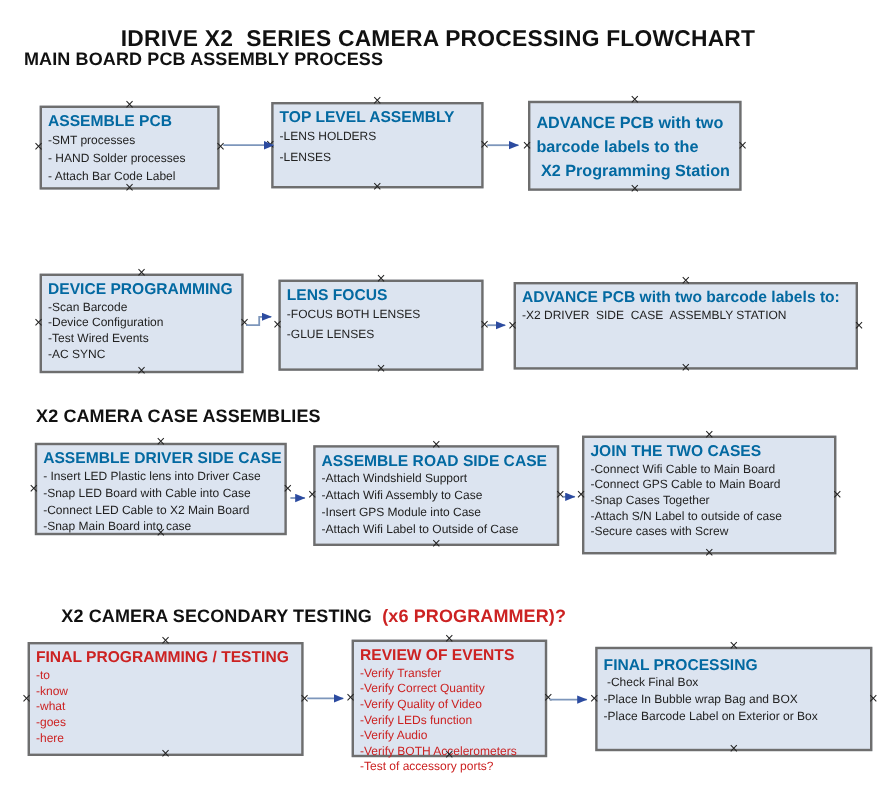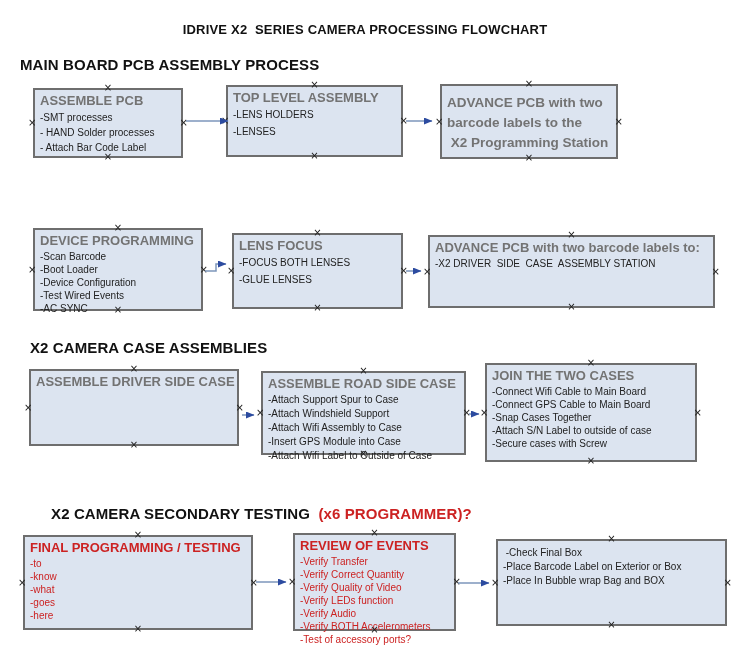--- a/index.html
+++ b/index.html
@@ -5,34 +5,34 @@
   html,body{margin:0;padding:0;background:#ffffff;}
   #canvas{
     position:relative;
     width:747px;height:662px;
     background:#ffffff;
     font-family:"Liberation Sans", sans-serif;
     overflow:hidden;
   }
   .page-title{
     position:absolute;left:0;top:22px;width:730px;
-    text-align:center;font-size:13px;font-weight:bold;color:#111;
+    text-align:center;font-size:19px;font-weight:bold;color:#111;
     white-space:pre;letter-spacing:0.2px;
   }
   .sec-heading{
     position:absolute;font-size:15px;font-weight:bold;color:#111;
     white-space:pre;letter-spacing:0.1px;
   }
   .sec-heading .red-part{color:#cc2222;}
   .box{
     position:absolute;background:#dce4f0;border:2px solid #6e6e6e;
     box-sizing:border-box;padding:3px 4px 0 5px;
   }
   .box-title{
-    font-size:13px;font-weight:bold;color:#737373;line-height:16px;
+    font-size:13px;font-weight:bold;color:#0369a1;line-height:16px;
     white-space:pre;margin-bottom:1px;
   }
   .box.red .box-title, .box.red .box-item{color:#cc2222;}
   .box-item{
     font-size:10px;color:#222;line-height:14px;white-space:pre;
   }
   .box.lh13 .box-item{line-height:13px;}
   .box.lh15 .box-item{line-height:15px;}
   .box.lh16 .box-item{line-height:16.5px;}
   .box.bigtitle .box-title{font-size:13.5px;line-height:20px;}
@@ -46,21 +46,21 @@
   .handle.hr{right:-7px;top:50%;transform:translateY(-50%);}
   #arrow-layer{position:absolute;left:0;top:0;pointer-events:none;}
 </style>
 </head>
 <body>
 
 <div id="canvas">
 
   <div class="page-title">IDRIVE X2  SERIES CAMERA PROCESSING FLOWCHART</div>
 
-  <div class="sec-heading" style="left:20px;top:56px">MAIN BOARD PCB ASSEMBLY PROCESS</div>
+  <div class="sec-heading" style="left:20px;top:41px">MAIN BOARD PCB ASSEMBLY PROCESS</div>
   <div class="sec-heading" style="left:30px;top:339px">X2 CAMERA CASE ASSEMBLIES</div>
   <div class="sec-heading" style="left:34px;top:488px">
     <span>X2 CAMERA SECONDARY TESTING </span><span class="red-part"> (x6 PROGRAMMER)?</span>
   </div>
 
   <div class="box lh15" style="left:33px;top:88px;width:150px;height:70px">
     <div class="box-title">ASSEMBLE PCB</div>
     <div>
         <div class="box-item">-SMT processes</div>
         <div class="box-item">- HAND Solder processes</div>
@@ -89,21 +89,20 @@
   <span class="handle ht">×</span>
       <span class="handle hb">×</span>
       <span class="handle hl">×</span>
       <span class="handle hr">×</span>
     </div>
 
   <div class="box lh13" style="left:33px;top:228px;width:170px;height:83px">
     <div class="box-title">DEVICE PROGRAMMING</div>
     <div>
         <div class="box-item">-Scan Barcode</div>
-        <div class="box-item">-Boot Loader</div>
         <div class="box-item">-Device Configuration</div>
         <div class="box-item">-Test Wired Events</div>
         <div class="box-item">-AC SYNC</div>
       </div>
   <span class="handle ht">×</span>
       <span class="handle hb">×</span>
       <span class="handle hl">×</span>
       <span class="handle hr">×</span>
     </div>
   <div class="box lh16" style="left:232px;top:233px;width:171px;height:76px">
@@ -123,29 +122,34 @@
         <div class="box-item">-X2 DRIVER  SIDE  CASE  ASSEMBLY STATION</div>
       </div>
   <span class="handle ht">×</span>
       <span class="handle hb">×</span>
       <span class="handle hl">×</span>
       <span class="handle hr">×</span>
     </div>
 
   <div class="box" style="left:29px;top:369px;width:210px;height:77px">
     <div class="box-title">ASSEMBLE DRIVER SIDE CASE</div>
+    <div>
+        <div class="box-item">- Insert LED Plastic lens into Driver Case</div>
+        <div class="box-item">-Snap LED Board with Cable into Case</div>
+        <div class="box-item">-Connect LED Cable to X2 Main Board</div>
+        <div class="box-item">-Snap Main Board into case</div>
+      </div>
   <span class="handle ht">×</span>
       <span class="handle hb">×</span>
       <span class="handle hl">×</span>
       <span class="handle hr">×</span>
     </div>
   <div class="box" style="left:261px;top:371px;width:205px;height:84px">
     <div class="box-title">ASSEMBLE ROAD SIDE CASE</div>
     <div>
-        <div class="box-item">-Attach Support Spur to Case</div>
         <div class="box-item">-Attach Windshield Support</div>
         <div class="box-item">-Attach Wifi Assembly to Case</div>
         <div class="box-item">-Insert GPS Module into Case</div>
         <div class="box-item">-Attach Wifi Label to Outside of Case</div>
       </div>
   <span class="handle ht">×</span>
       <span class="handle hb">×</span>
       <span class="handle hl">×</span>
       <span class="handle hr">×</span>
     </div>
@@ -188,24 +192,25 @@
         <div class="box-item">-Verify Audio</div>
         <div class="box-item">-Verify BOTH Accelerometers</div>
         <div class="box-item">-Test of accessory ports?</div>
       </div>
   <span class="handle ht">×</span>
       <span class="handle hb">×</span>
       <span class="handle hl">×</span>
       <span class="handle hr">×</span>
     </div>
   <div class="box" style="left:496px;top:539px;width:231px;height:87px;padding-top:5px">
+    <div class="box-title">FINAL PROCESSING</div>
     <div>
         <div class="box-item"> -Check Final Box</div>
+        <div class="box-item">-Place In Bubble wrap Bag and BOX</div>
         <div class="box-item">-Place Barcode Label on Exterior or Box</div>
-        <div class="box-item">-Place In Bubble wrap Bag and BOX</div>
       </div>
   <span class="handle ht">×</span>
       <span class="handle hb">×</span>
       <span class="handle hl">×</span>
       <span class="handle hr">×</span>
     </div>
 
   <svg id="arrow-layer" width="747" height="662">
     <defs>
       <marker id="ah" markerWidth="9" markerHeight="8" refX="8" refY="3.5" orient="auto" markerUnits="userSpaceOnUse">

